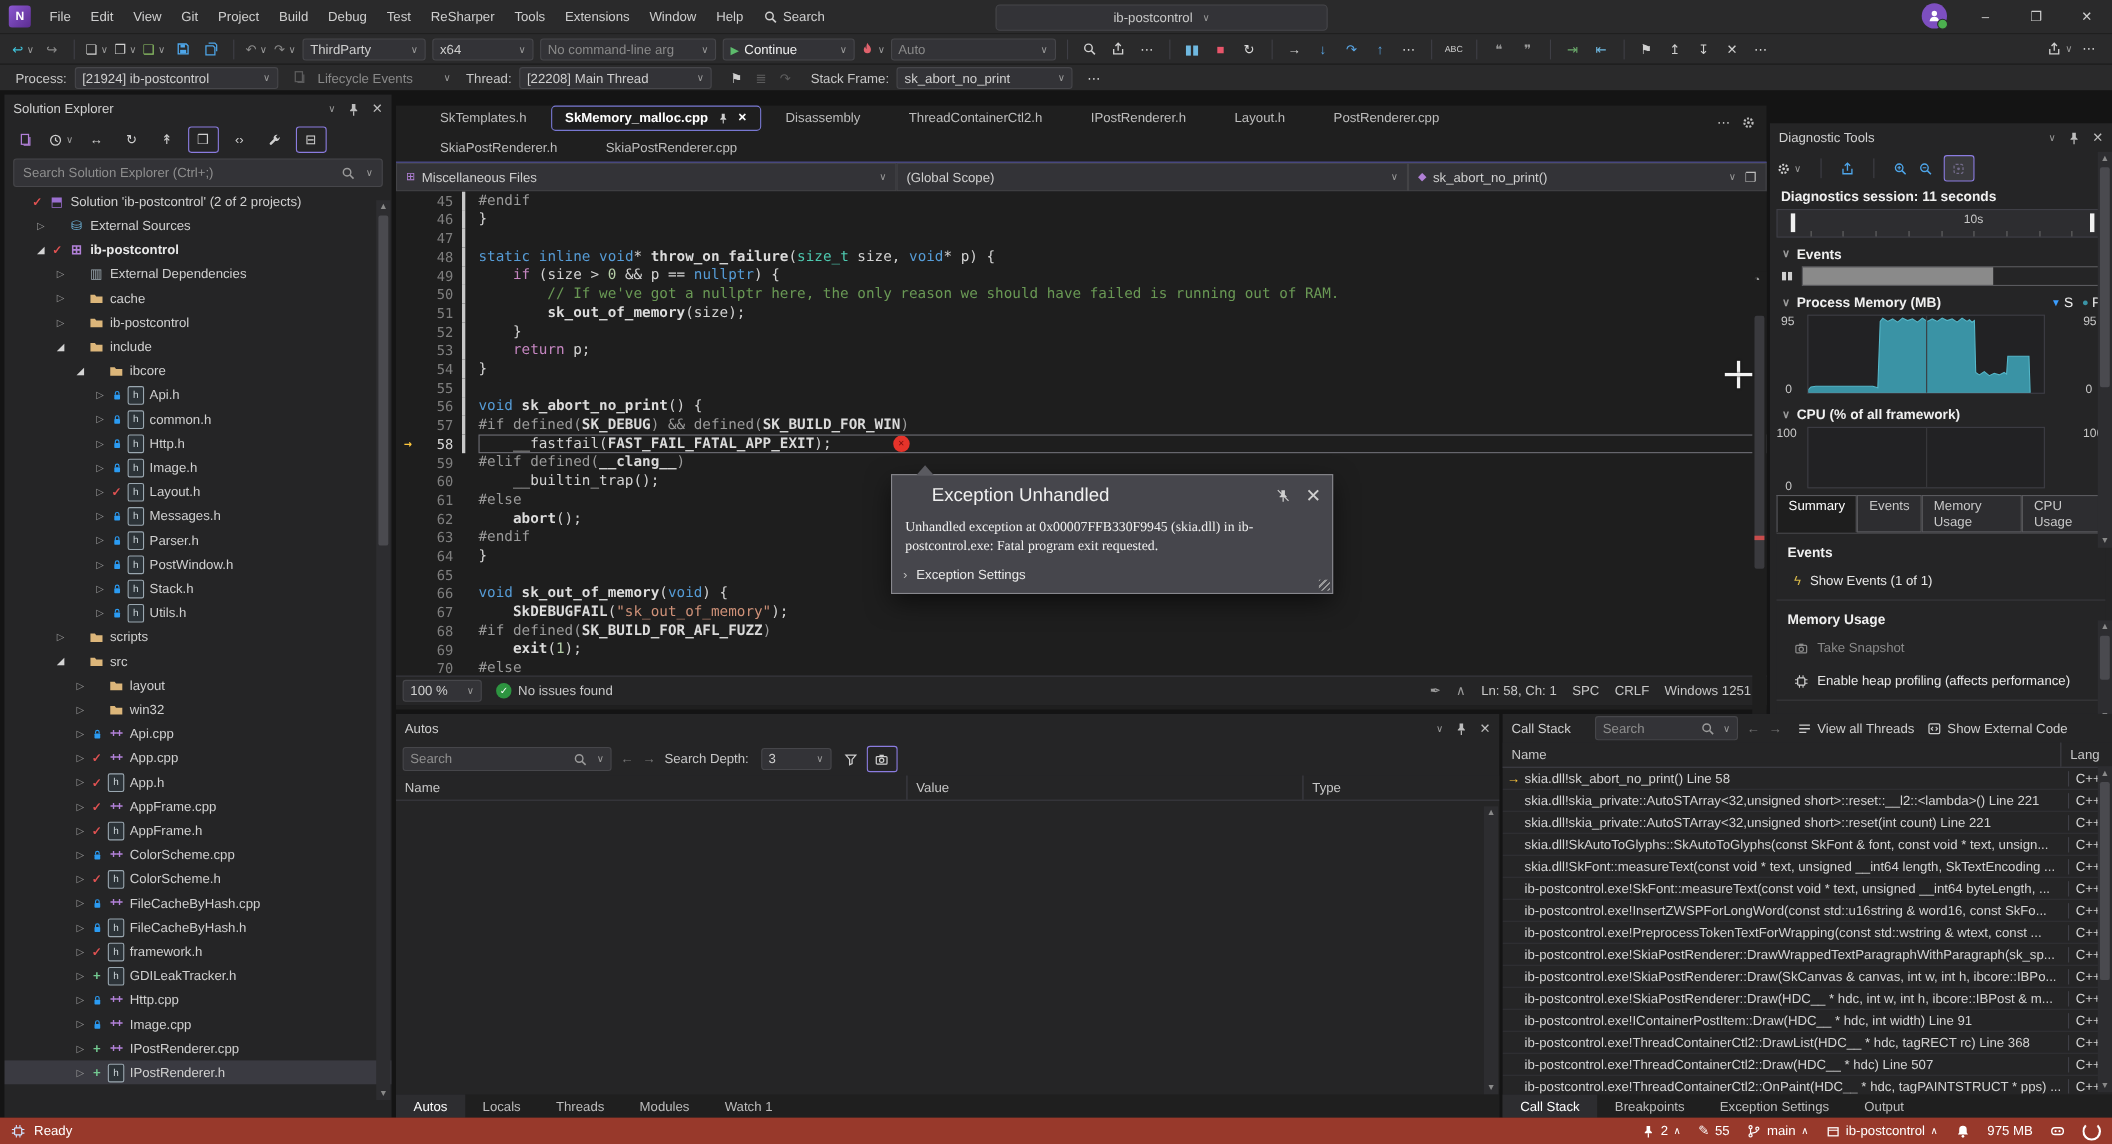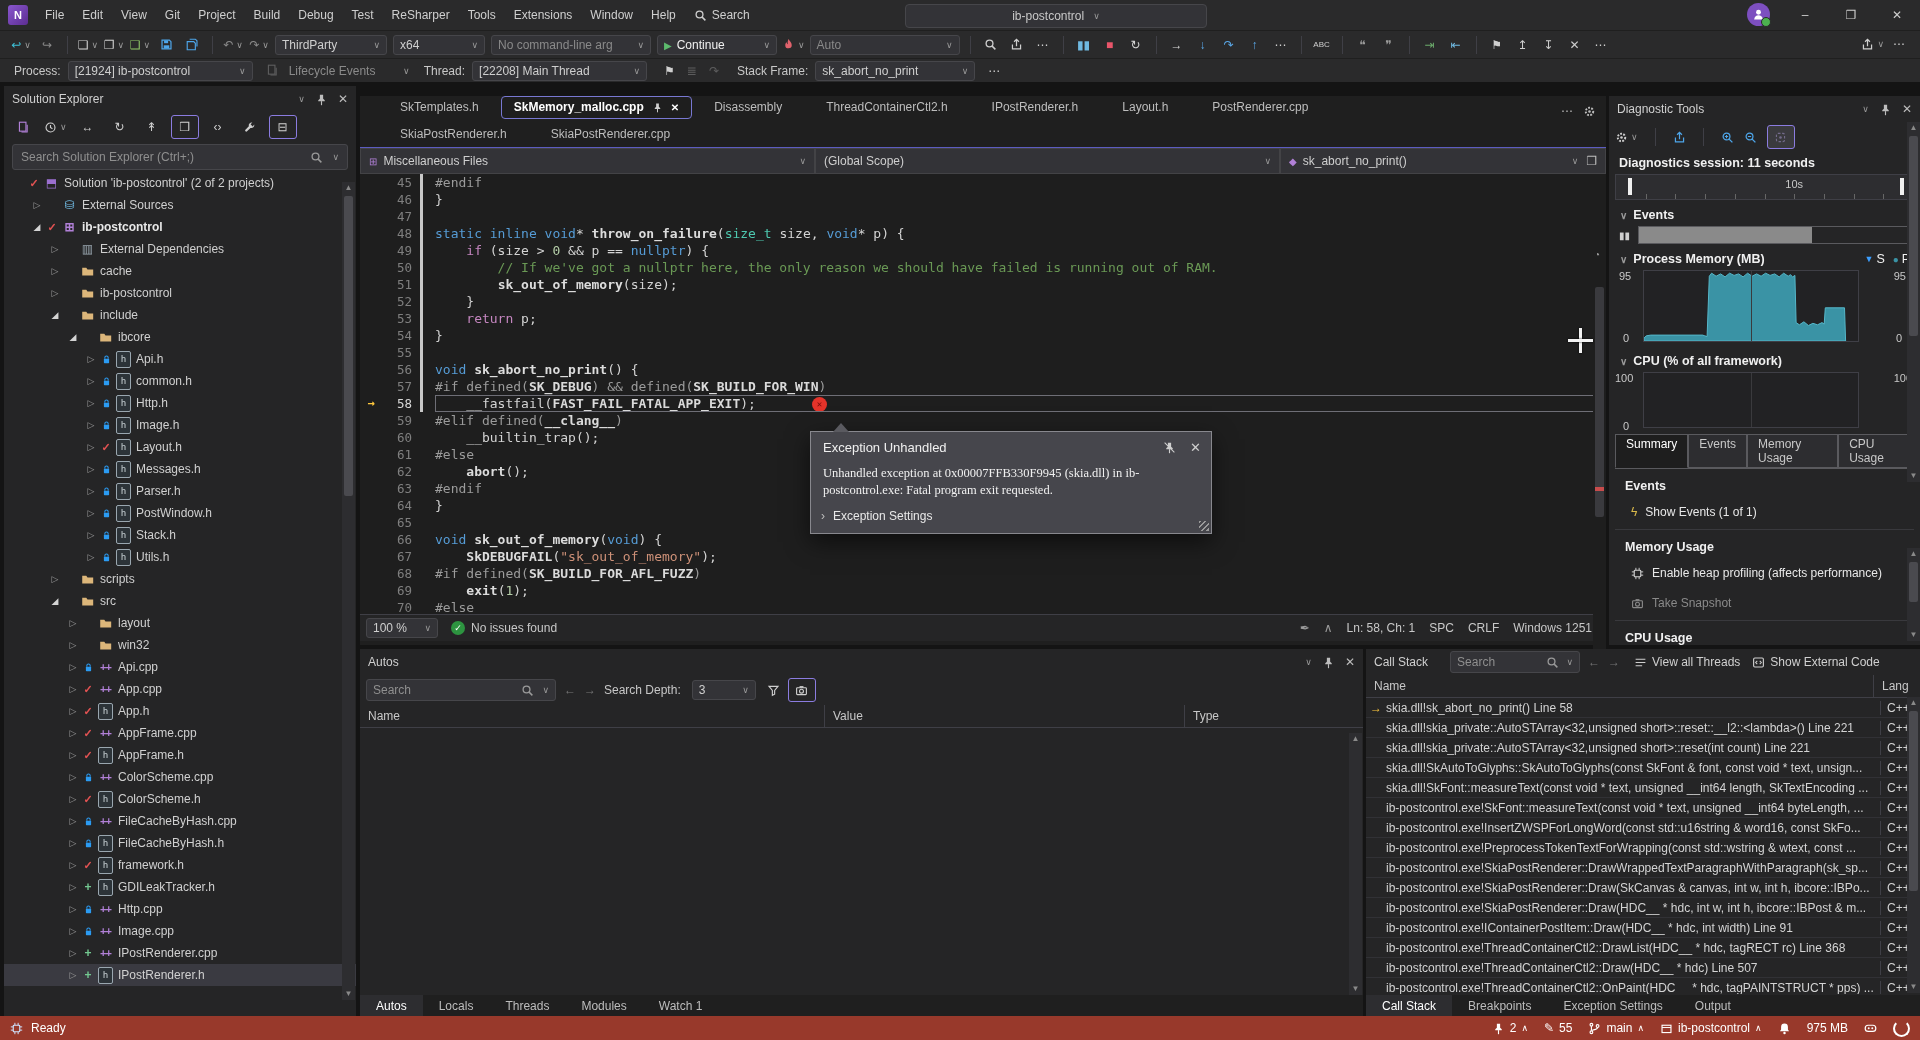--- a/index.html
+++ b/index.html
@@ -77,21 +77,21 @@
   .tk-o{color:#6a9955;} .tk-s{color:#ce9178;} .tk-n{color:#b5cea8;} .tk-p{color:#9b9b9b;}
   .tk-w{color:#d4d4d4;} .tk-f{color:#dcdcdc;font-weight:bold;}
   .errdot{display:inline-block;width:15px;height:15px;border-radius:50%;background:#e5332a;color:#7d0c0c;
           font-size:9px;line-height:15px;text-align:center;font-weight:bold;margin-left:56px;vertical-align:middle;}
   .edstatus{background:#252526;border-top:1px solid #3f3f46;display:flex;align-items:center;color:#c8c8c8;}
   .issuesok{width:14px;height:14px;border-radius:50%;background:#2d9440;color:#fff;font-size:9px;line-height:14px;text-align:center;}
   
   .popup{width:400px;background:#46464c;border:1px solid #88888e;box-shadow:0 8px 22px rgba(0,0,0,.55);color:#f0f0f0;z-index:40;}
   .popup .notch{position:absolute;top:-9px;left:22px;width:0;height:0;border-left:8px solid transparent;
                 border-right:8px solid transparent;border-bottom:9px solid #5a5a60;}
-  .popup-title{display:flex;justify-content:space-between;align-items:flex-start;padding:8px 10px 4px 12px;font-size:13px;}
+  .popup-title{display:flex;justify-content:space-between;align-items:flex-start;padding:8px 10px 4px 12px;font-size:17px;margin-left:24px;}
   .popup-msg{padding:6px 14px 2px 12px;line-height:17px;font-size:12.5px;font-family:Liberation Serif, serif;}
   .popup-actions{display:flex;align-items:center;gap:12px;padding:14px 12px 4px 12px;color:#3fa0f0;}
   .popup-actions .vsep{width:1px;height:16px;background:#6a6a70;}
   .popup-settings{display:flex;align-items:center;gap:8px;padding:8px 12px 10px 10px;color:#e8e8e8;}
   .grip{position:absolute;right:2px;bottom:2px;width:10px;height:10px;
         background:repeating-linear-gradient(135deg,#9a9a9a 0 1.5px,transparent 1.5px 4px);}
   
   .gridhead{display:flex;height:22px;border-bottom:1px solid #3f3f46;color:#c8c8c8;align-items:center;background:#252526;}
   .gridhead .col{border-right:1px solid #3f3f46;padding-left:8px;box-sizing:border-box;height:22px;display:flex;align-items:center;}
   .toolrow{display:flex;align-items:center;height:30px;padding:0 6px;gap:8px;}
@@ -1070,21 +1070,21 @@
       </span>
     </div>
     <div class="popup-msg">Unhandled exception at 0x00007FFB330F9945 (skia.dll) in ib-postcontrol.exe: Fatal program exit requested.</div>
     <div class="popup-settings">
       <span style="color:#bdbdbd">›</span>
       <span>Exception Settings</span>
     </div>
     <div class="grip"></div>
   </div>
 
-  <div class="panel" style="left:1609px;top:96px;width:311px;height:549px;overflow:hidden">
+  <div class="panel" style="left:1609px;top:112px;width:311px;height:549px;overflow:hidden">
     <div class="pheader">
       <span>Diagnostic Tools</span>
       <span class="hicons">
         <i class="ic chev">∨</i>
         <i class="ic" style="color:#bdbdbd">
             <svg viewBox="0 0 16 16" width="13" height="13">
               <path d="M6 2h4v5l2 2v1H4v-1l2-2z" fill="currentColor"></path>
               <line x1="8" y1="10" x2="8" y2="15" stroke="currentColor" stroke-width="1.4"></line>
             </svg>
           </i>
@@ -1205,38 +1205,38 @@
         <div class="dt-tab">Memory Usage</div>
         <div class="dt-tab">CPU Usage</div>
       </div>
     <div class="dt-sum">
       <div class="dt-h" style="border-top:0">Events</div>
       <div class="dt-link">
         <i class="ic" style="color:#d8b84a">ϟ</i>
         <span>Show Events (1 of 1)</span>
       </div>
       <div class="dt-h">Memory Usage</div>
-      <div class="dt-link">
-        <i class="ic" style="color:#cfcfcf">
-            <svg viewBox="0 0 16 16" width="13" height="13">
-              <rect x="4" y="4" width="8" height="8" rx="1" fill="none" stroke="currentColor" stroke-width="1.4"></rect>
-              <path d="M6 1v3M10 1v3M6 12v3M10 12v3M1 6h3M1 10h3M12 6h3M12 10h3" stroke="currentColor" stroke-width="1.2"></path>
-            </svg>
-          </i>
-        <span>Enable heap profiling (affects performance)</span>
-      </div>
       <div class="dt-link dim">
         <i class="ic" style="color:#8a8a8a">
             <svg viewBox="0 0 16 16" width="13" height="13">
               <rect x="2" y="4.6" width="12" height="8.4" rx="1" fill="none" stroke="currentColor" stroke-width="1.4"></rect>
               <circle cx="8" cy="8.8" r="2.4" fill="none" stroke="currentColor" stroke-width="1.4"></circle>
               <rect x="5.6" y="2.6" width="4.8" height="2" fill="currentColor"></rect>
             </svg>
           </i>
         <span>Take Snapshot</span>
+      </div>
+      <div class="dt-link">
+        <i class="ic" style="color:#cfcfcf">
+            <svg viewBox="0 0 16 16" width="13" height="13">
+              <rect x="4" y="4" width="8" height="8" rx="1" fill="none" stroke="currentColor" stroke-width="1.4"></rect>
+              <path d="M6 1v3M10 1v3M6 12v3M10 12v3M1 6h3M1 10h3M12 6h3M12 10h3" stroke="currentColor" stroke-width="1.2"></path>
+            </svg>
+          </i>
+        <span>Enable heap profiling (affects performance)</span>
       </div>
       <div class="dt-h">CPU Usage</div>
     </div>
     <div class="vscroll" style="right:0;top:26px;height:360px">
       <div class="sarrow" style="top:0">▲</div>
         <div class="vthumb" style="top:14px;height:200px"></div>
         <div class="sarrow" style="bottom:0">▼</div>
     </div>
     <div class="vscroll" style="right:0;top:452px;height:93px">
       <div class="sarrow" style="top:0">▲</div>

